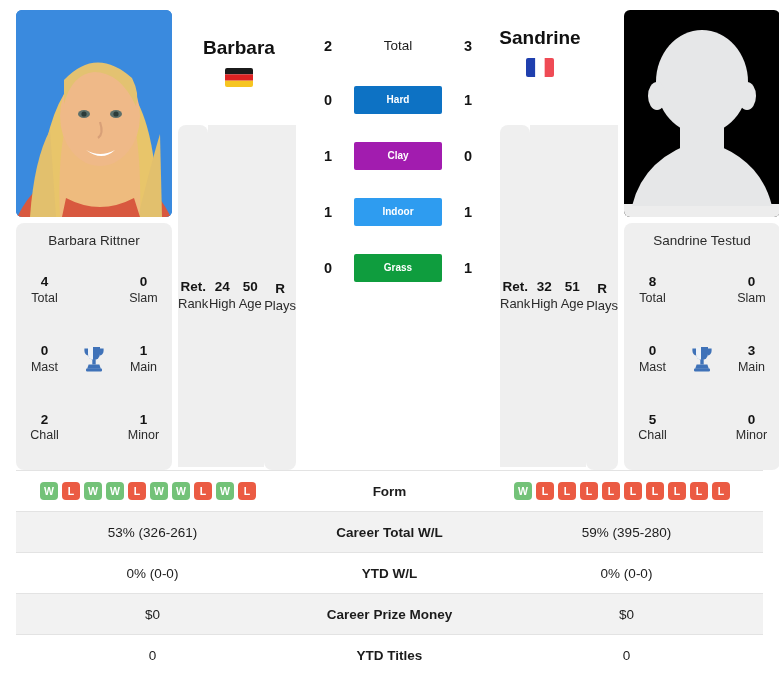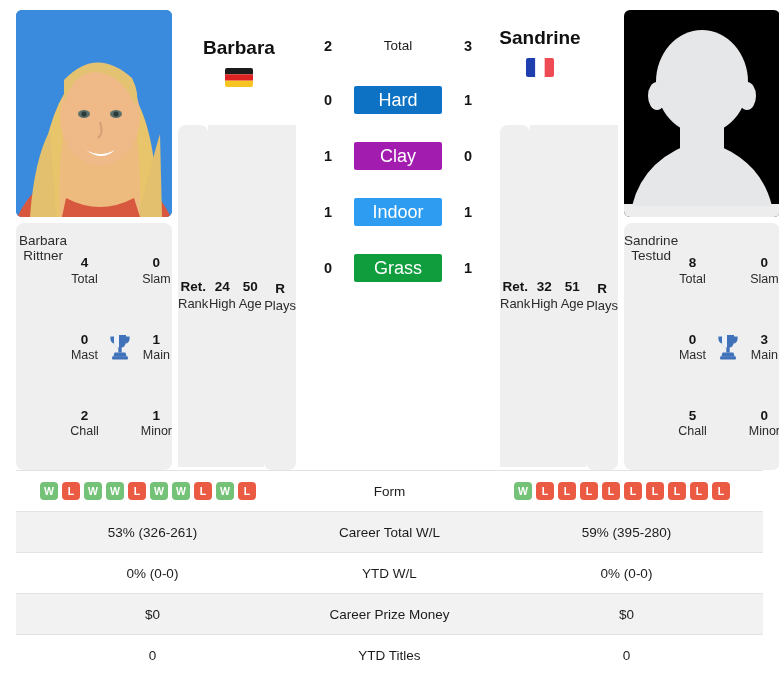--- a/index.html
+++ b/index.html
@@ -35,21 +35,21 @@
     flex: 0 0 207px;
   }
   .photo svg { display: block; width: 100%; height: 100%; }
 
   .stat-card {
     margin-top: 6px;
     background: #efefef;
     border-radius: 8px;
     flex: 1 1 auto;
     display: flex;
-    flex-direction: row;
+    flex-direction: column;
     padding: 10px 0 8px 0;
   }
   .stat-card-name {
     text-align: center;
     font-size: 13.5px;
     color: #2b2b2b;
     padding-bottom: 8px;
   }
   .trophy-grid {
     flex: 1 1 auto;
@@ -113,22 +113,22 @@
     font-size: 14.5px;
     font-weight: bold;
     color: #141414;
   }
   .surf-badge {
     width: 88px;
     height: 28px;
     line-height: 28px;
     text-align: center;
     color: #ffffff;
-    font-size: 18px;
-    font-weight: normal;
+    font-size: 10px;
+    font-weight: bold;
     border-radius: 2px;
   }
   .surf-badge.total-lbl {
     background: transparent;
     color: #1c1c1c;
     font-weight: normal;
     font-size: 13.5px;
   }
 
   
@@ -161,21 +161,21 @@
   .cmp-table tr { border-top: 1px solid #e3e3e3; }
   .cmp-table tr.shaded td { background: #f2f2f2; }
   .cmp-table td {
     height: 41px;
     text-align: center;
     font-size: 13.5px;
     color: #1c1c1c;
     vertical-align: middle;
   }
   .cmp-table td.mid {
-    font-weight: normal;
+    font-weight: bold;
     width: 201px;
   }
   .cmp-table td.side { width: 273px; }
 
   .form-cell { padding: 0 4px; }
   .badges {
     display: flex;
     gap: 4px;
     align-items: center;
   }

